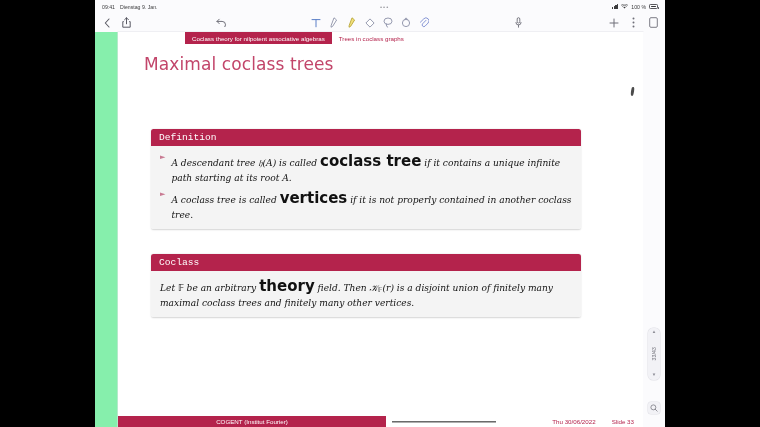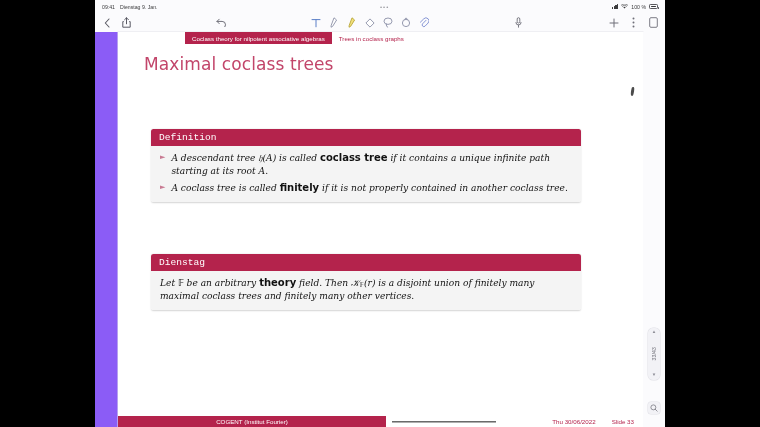--- a/index.html
+++ b/index.html
@@ -1,21 +1,21 @@
 <!DOCTYPE html>
 <html><head>
 <meta charset="utf-8">
 <style>
   html,body{margin:0;padding:0;background:#000;}
   body{width:760px;height:427px;overflow:hidden;font-family:"Liberation Sans",sans-serif;}
 
   .screen{position:relative;width:760px;height:427px;background:#000;}
 
   
-  .device{position:absolute;left:95px;top:0;width:570px;height:427px;background:#8b5cf6;
+  .device{position:absolute;left:95px;top:0;width:570px;height:427px;background:#86efac;
           overflow:hidden;}
 
   
   .statusbar{position:absolute;left:0;top:0;width:570px;height:13px;
              display:flex;align-items:center;background:#fbfbfd;
              font-size:5.2px;color:#3a3a3c;padding:0 7px;box-sizing:border-box;}
   .sb-left{display:flex;align-items:center;gap:5px;white-space:nowrap;}
   .sb-center{flex:1;display:flex;justify-content:center;align-items:center;}
   .sb-dots{letter-spacing:1px;color:#9a9aa0;font-size:6px;line-height:1;}
   .sb-right{display:flex;align-items:center;gap:3px;white-space:nowrap;}
@@ -63,21 +63,21 @@
             opacity:.85;}
 
   
   .block{position:absolute;width:430px;left:33px;border-radius:2.5px;overflow:hidden;
          box-shadow:0 .8px 1.6px rgba(0,0,0,.17);}
   .block-head{background:#b4234c;color:#fff;font-size:9.6px;padding:2.5px 8px 3px;
               font-family:Liberation Mono, monospace;}
   .block-body{background:#f4f4f4;padding:5px 9px 7px;font-size:9.1px;line-height:1.42;
               color:#111;font-family:"DejaVu Serif",serif;font-style:italic;}
   .block-body b{font-weight:bold;font-style:normal;font-family:"DejaVu Sans",sans-serif;
-                font-size:10px;}
+                font-size:15px;}
   .bl-def{top:97px;}
   .bl-thm{top:222px;}
 
   .bullet{display:flex;gap:6px;margin:0 0 3px 0;}
   .bullet:last-child{margin-bottom:0;}
   .tri{color:#c97b93;font-size:7px;line-height:1.75;flex:0 0 auto;}
   .btxt{flex:1;}
   .mth{font-family:"DejaVu Serif",serif;font-style:italic;}
   .cal{font-family:"DejaVu Serif",serif;font-style:italic;}
   .bb{font-family:"DejaVu Sans",sans-serif;font-style:normal;letter-spacing:-.4px;}
@@ -245,27 +245,27 @@
 
         <div class="block bl-def">
           <div class="block-head">Definition</div>
           <div class="block-body">
             <div class="bullet">
               <span class="tri">►</span>
               <span class="btxt">A descendant tree <span class="cal">𝔥</span>(<span class="mth">A</span>) is called <b>coclass tree</b> if it contains a unique infinite path starting at its root <span class="mth">A</span>.</span>
             </div>
             <div class="bullet">
               <span class="tri">►</span>
-              <span class="btxt">A coclass tree is called <b>finitely</b> if it is not properly contained in another coclass tree.</span>
+              <span class="btxt">A coclass tree is called <b>vertices</b> if it is not properly contained in another coclass tree.</span>
             </div>
           </div>
         </div>
 
         <div class="block bl-thm">
-          <div class="block-head">Dienstag</div>
+          <div class="block-head">Coclass</div>
           <div class="block-body">
             <span>Let <span class="bb">𝔽</span> be an arbitrary <b>theory</b> field. Then <span class="cal">𝒦</span><span class="sub">𝔽</span>(<span class="mth">r</span>) is a disjoint union of finitely many maximal coclass trees and finitely many other vertices.</span>
           </div>
         </div>
 
         <div class="footer">
           <div class="f-left">COGENT (Institut Fourier)</div>
           <div class="f-mid"></div>
           <div class="f-right">
             <span>Thu 30/06/2022</span>

